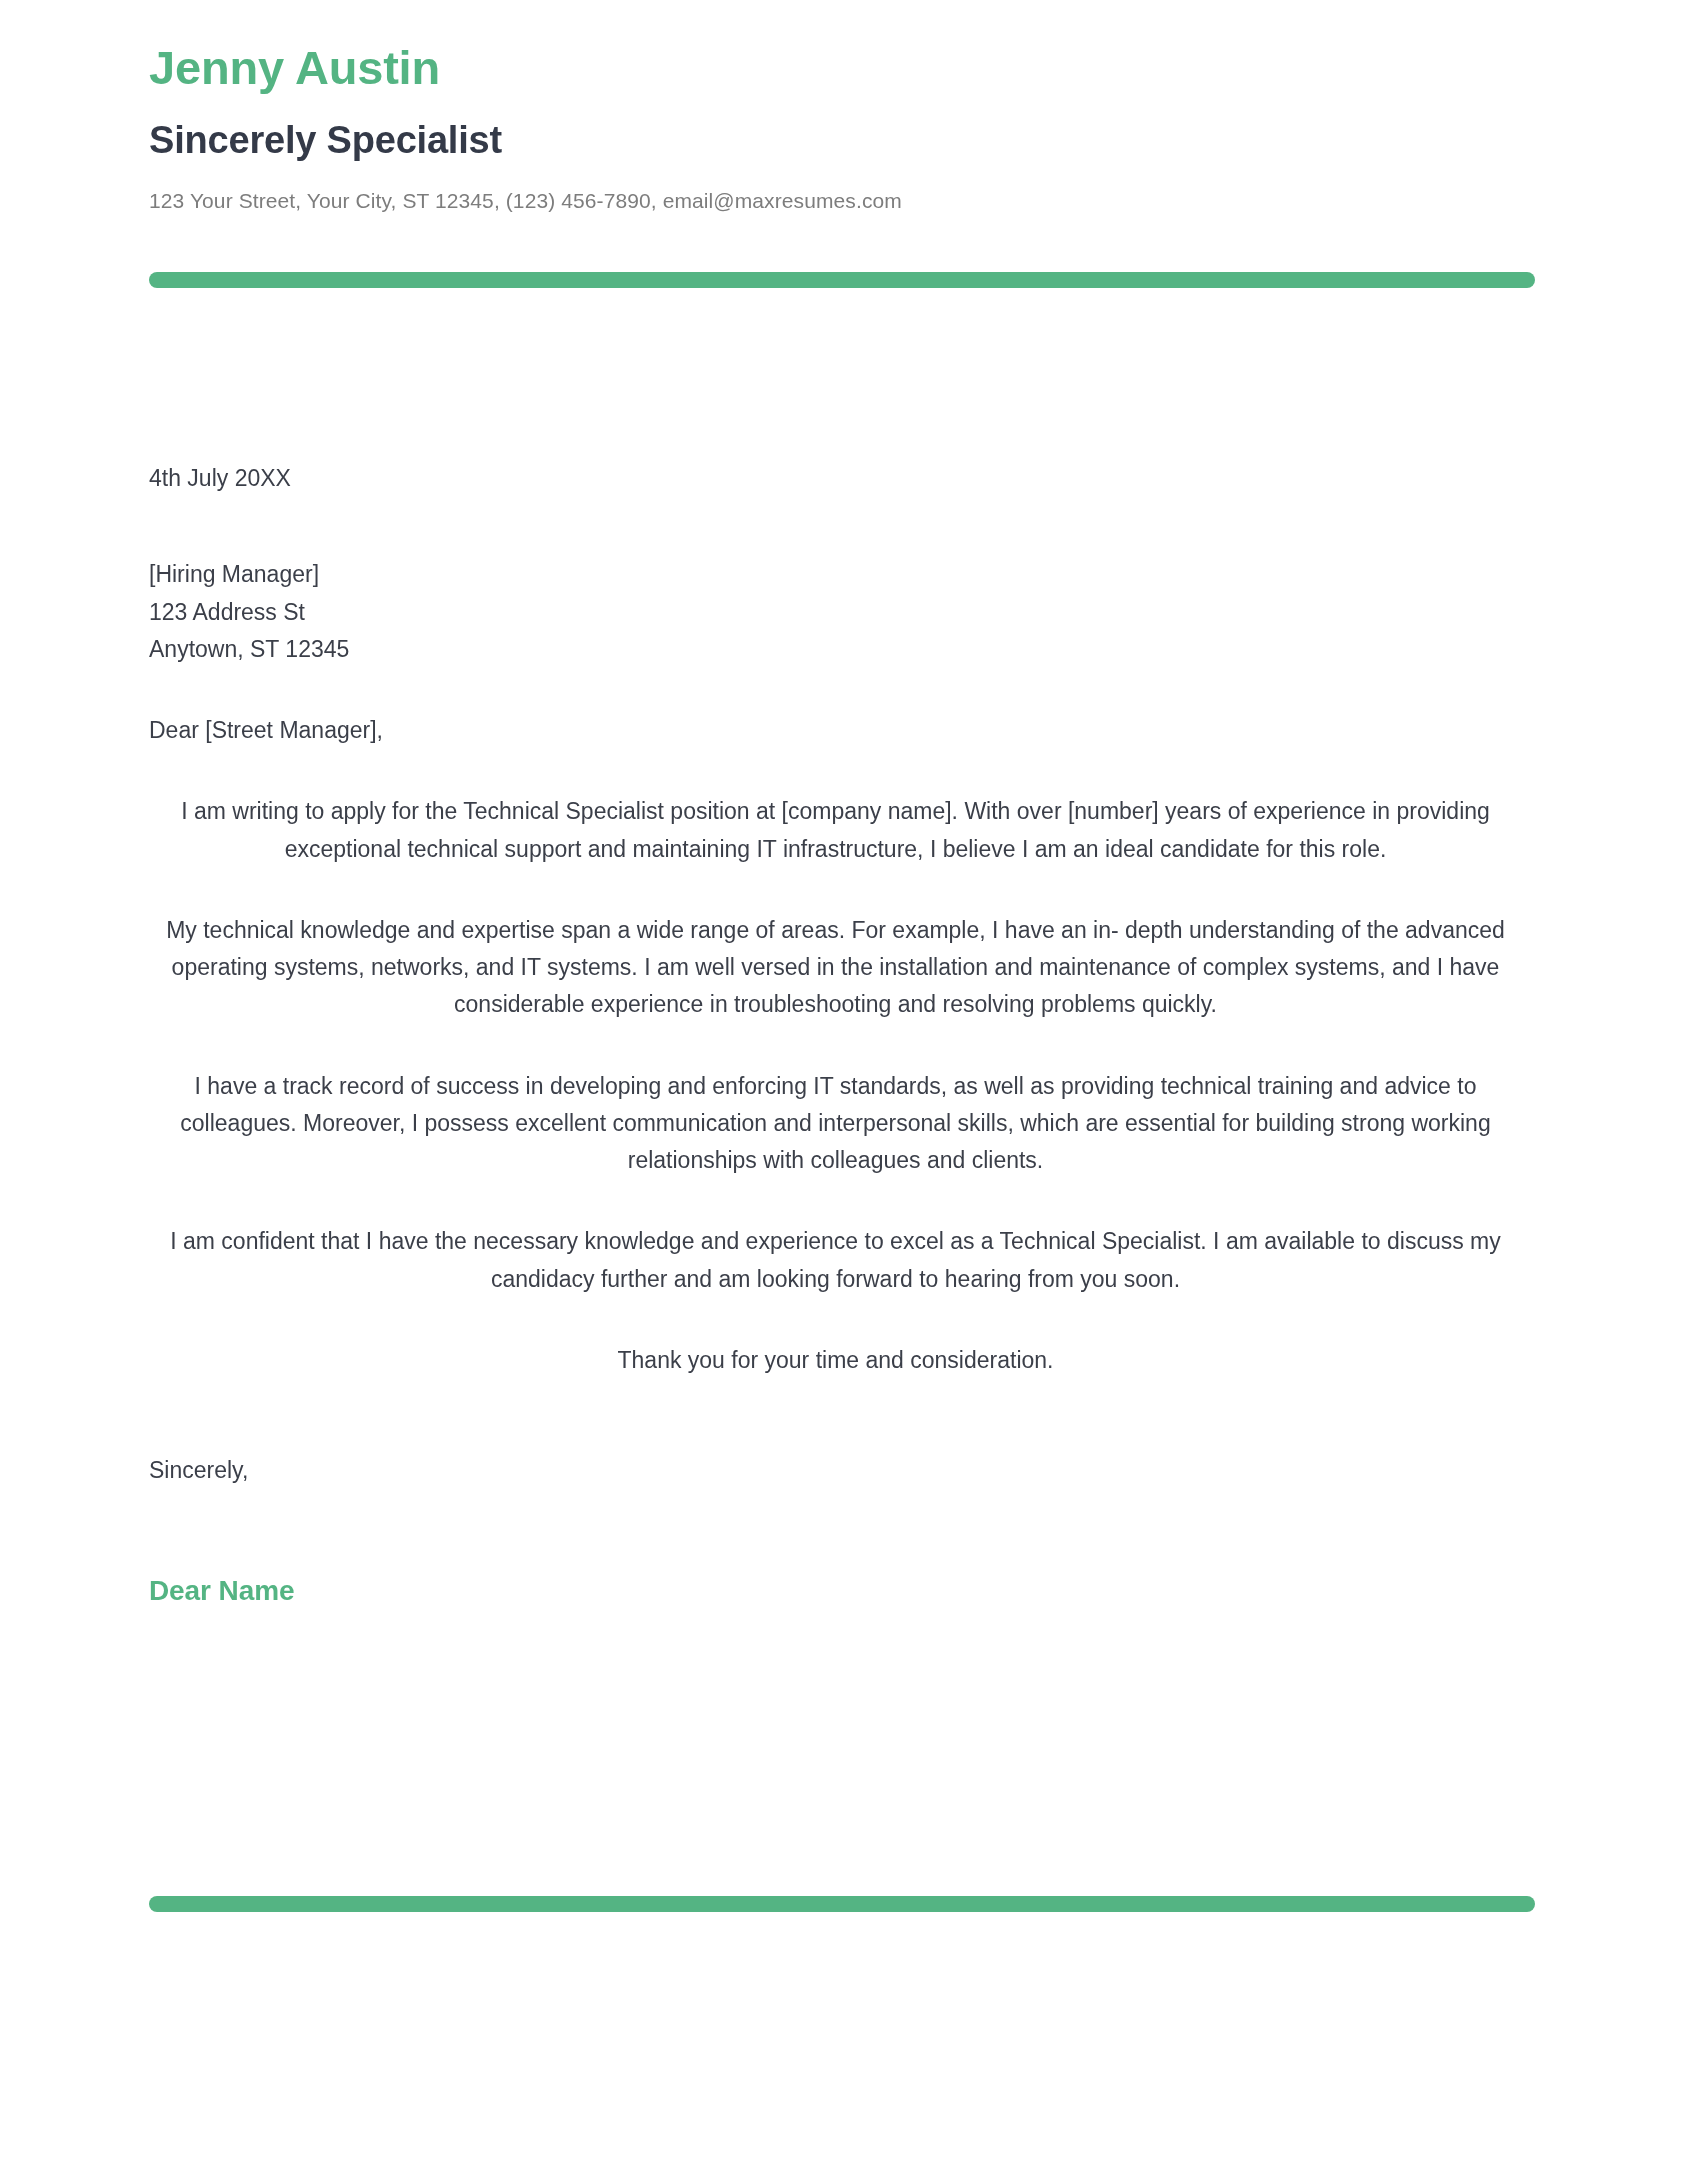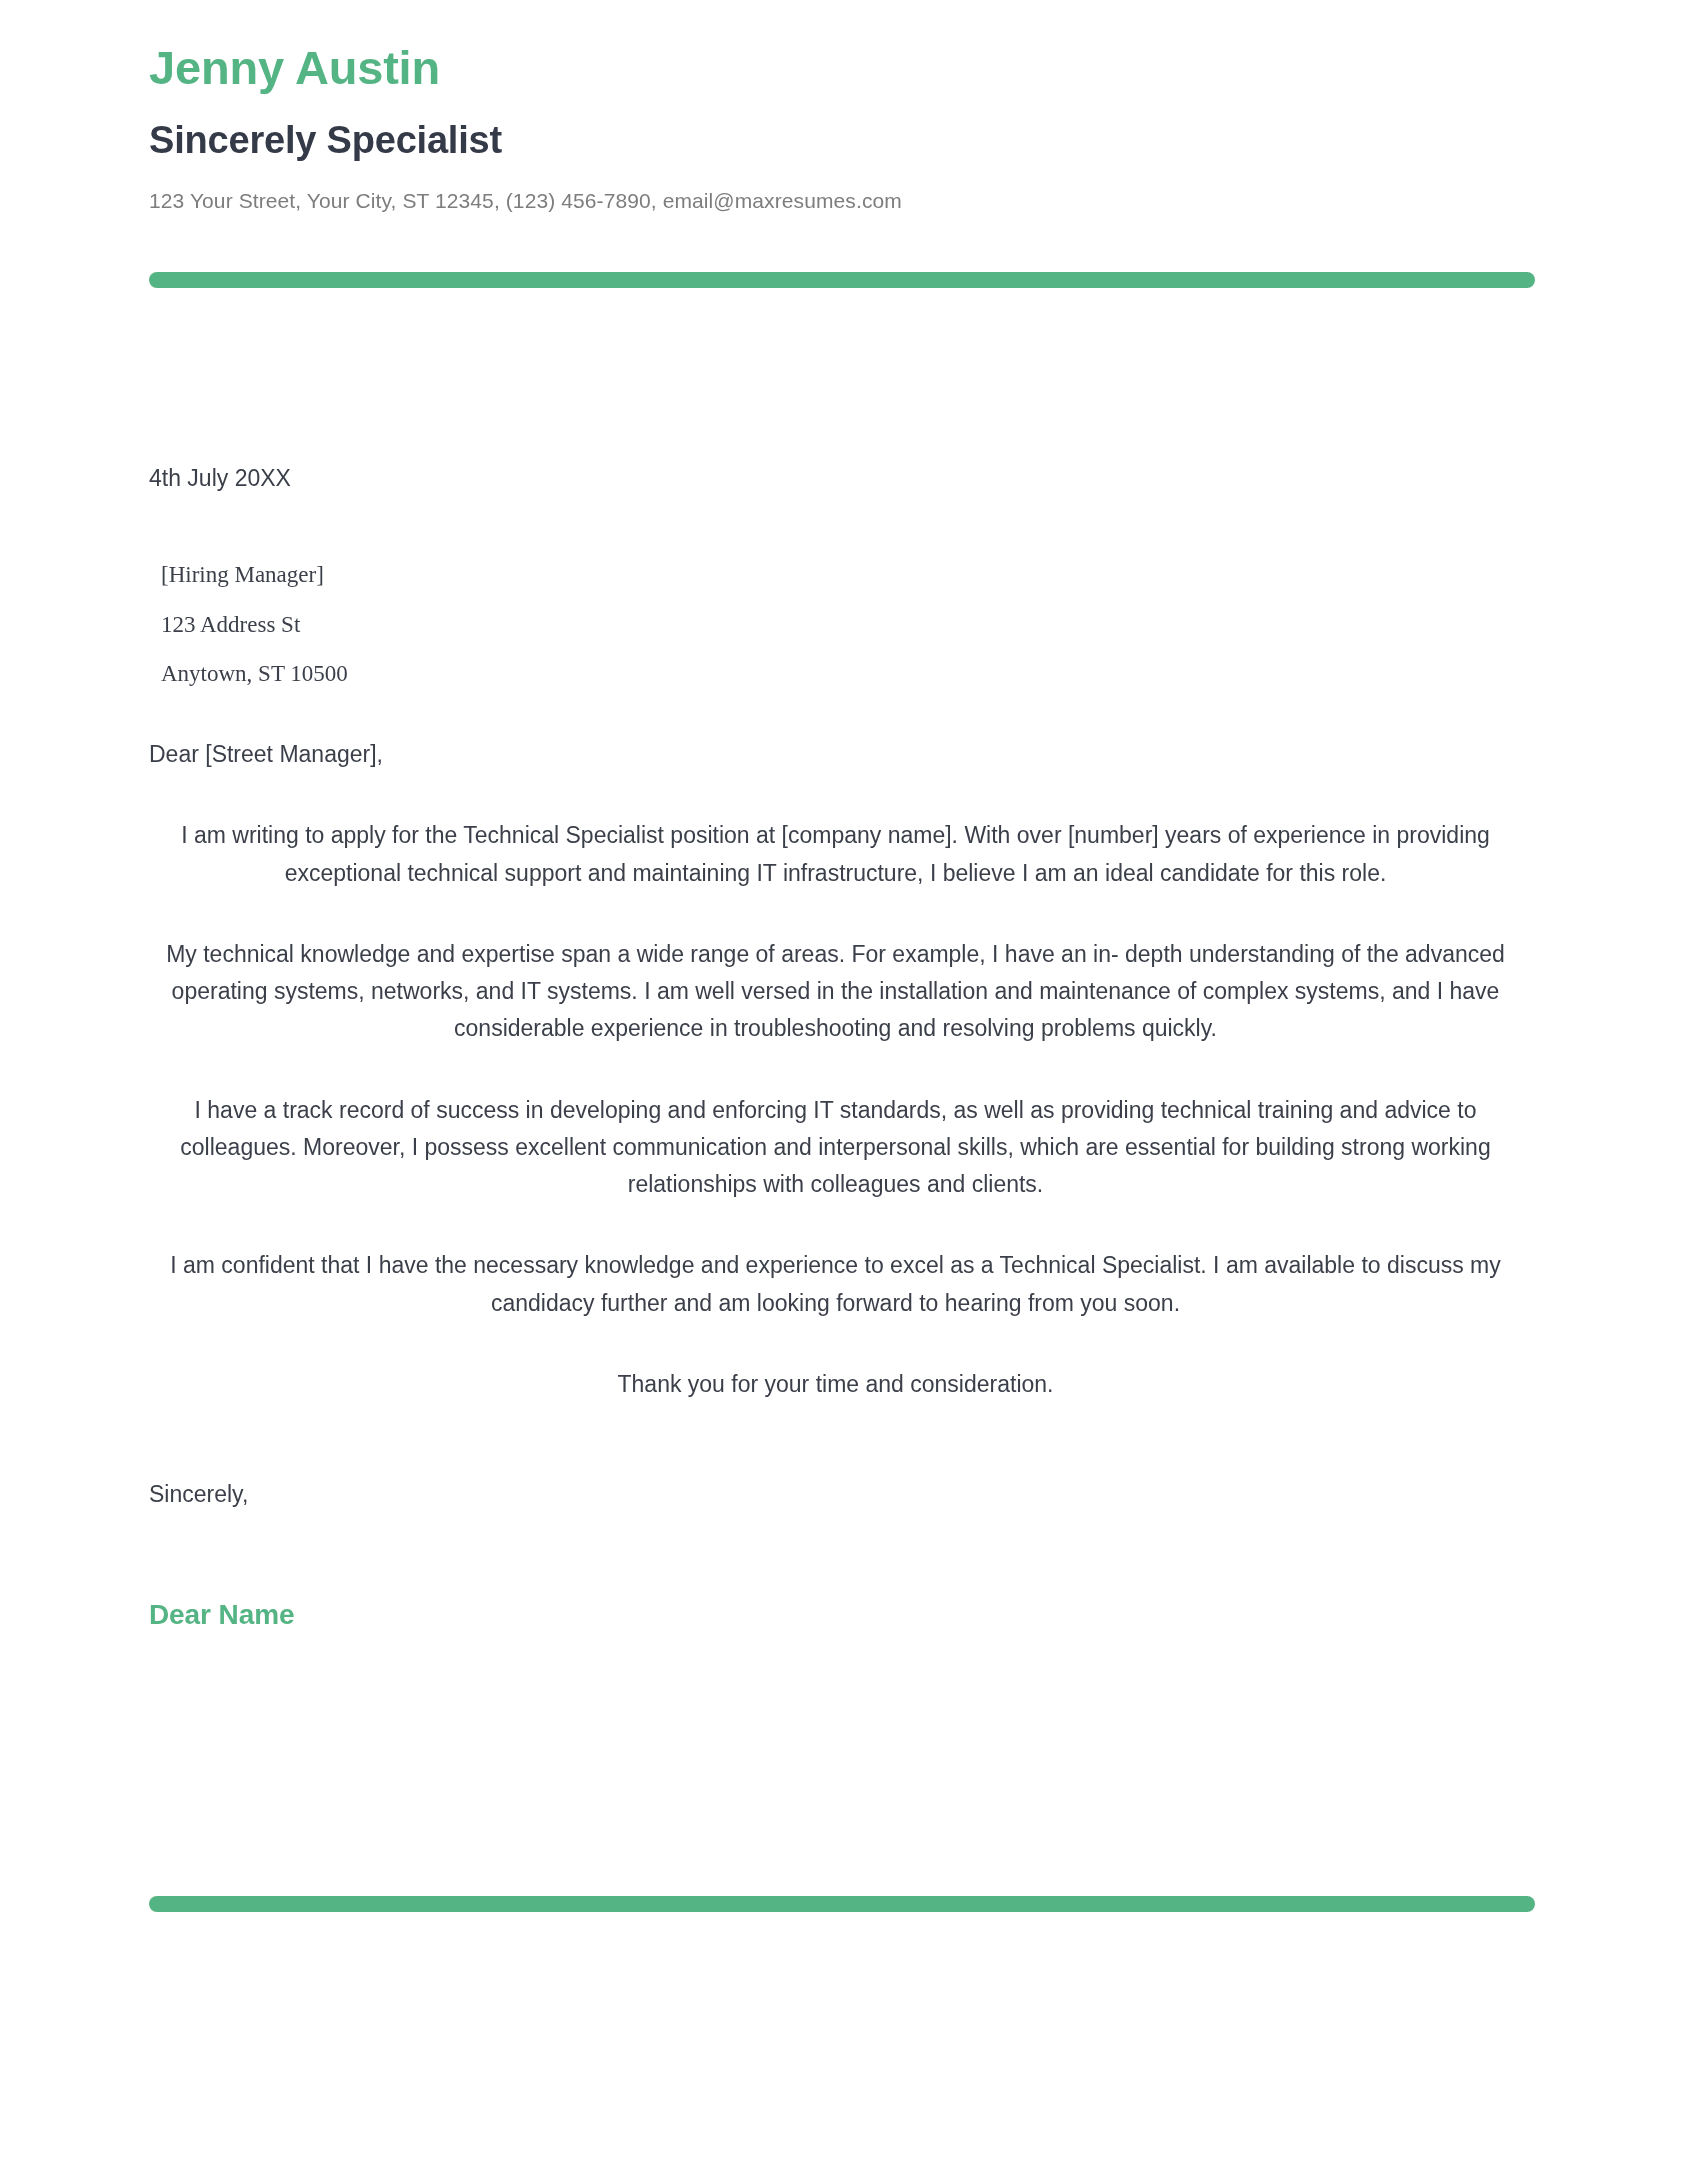--- a/index.html
+++ b/index.html
@@ -83,21 +83,21 @@
     line-height: 1.62;
   }
 
   .letter-date {
     margin: 0 0 59px 0;
   }
 
   .recipient {
     margin: 0 0 44px 0;
   }
-  .recipient div { margin: 12px; padding: 0; font-family: Liberation Serif, serif; }
+  .recipient div { margin: 0; padding: 0; }
 
   .salutation {
     margin: 0 0 44px 0;
   }
 
   .body-paragraph {
     margin: 0 0 44px 2px;
     text-align: center;
   }
 
@@ -126,21 +126,21 @@
 
   <div class="rule rule-top"></div>
 
   <div class="letter">
 
     <div class="letter-date">4th July 20XX</div>
 
     <div class="recipient">
       <div>[Hiring Manager]</div>
       <div>123 Address St</div>
-      <div>Anytown, ST 10500</div>
+      <div>Anytown, ST 12345</div>
     </div>
 
     <div class="salutation">Dear [Street Manager],</div>
 
     <p class="body-paragraph">I am writing to apply for the Technical Specialist position at [company name]. With over [number] years of experience in providing exceptional technical support and maintaining IT infrastructure, I believe I am an ideal candidate for this role.</p>
 
     <p class="body-paragraph">My technical knowledge and expertise span a wide range of areas. For example, I have an in- depth understanding of the advanced operating systems, networks, and IT systems. I am well versed in the installation and maintenance of complex systems, and I have considerable experience in troubleshooting and resolving problems quickly.</p>
 
     <p class="body-paragraph">I have a track record of success in developing and enforcing IT standards, as well as providing technical training and advice to colleagues. Moreover, I possess excellent communication and interpersonal skills, which are essential for building strong working relationships with colleagues and clients.</p>
 

